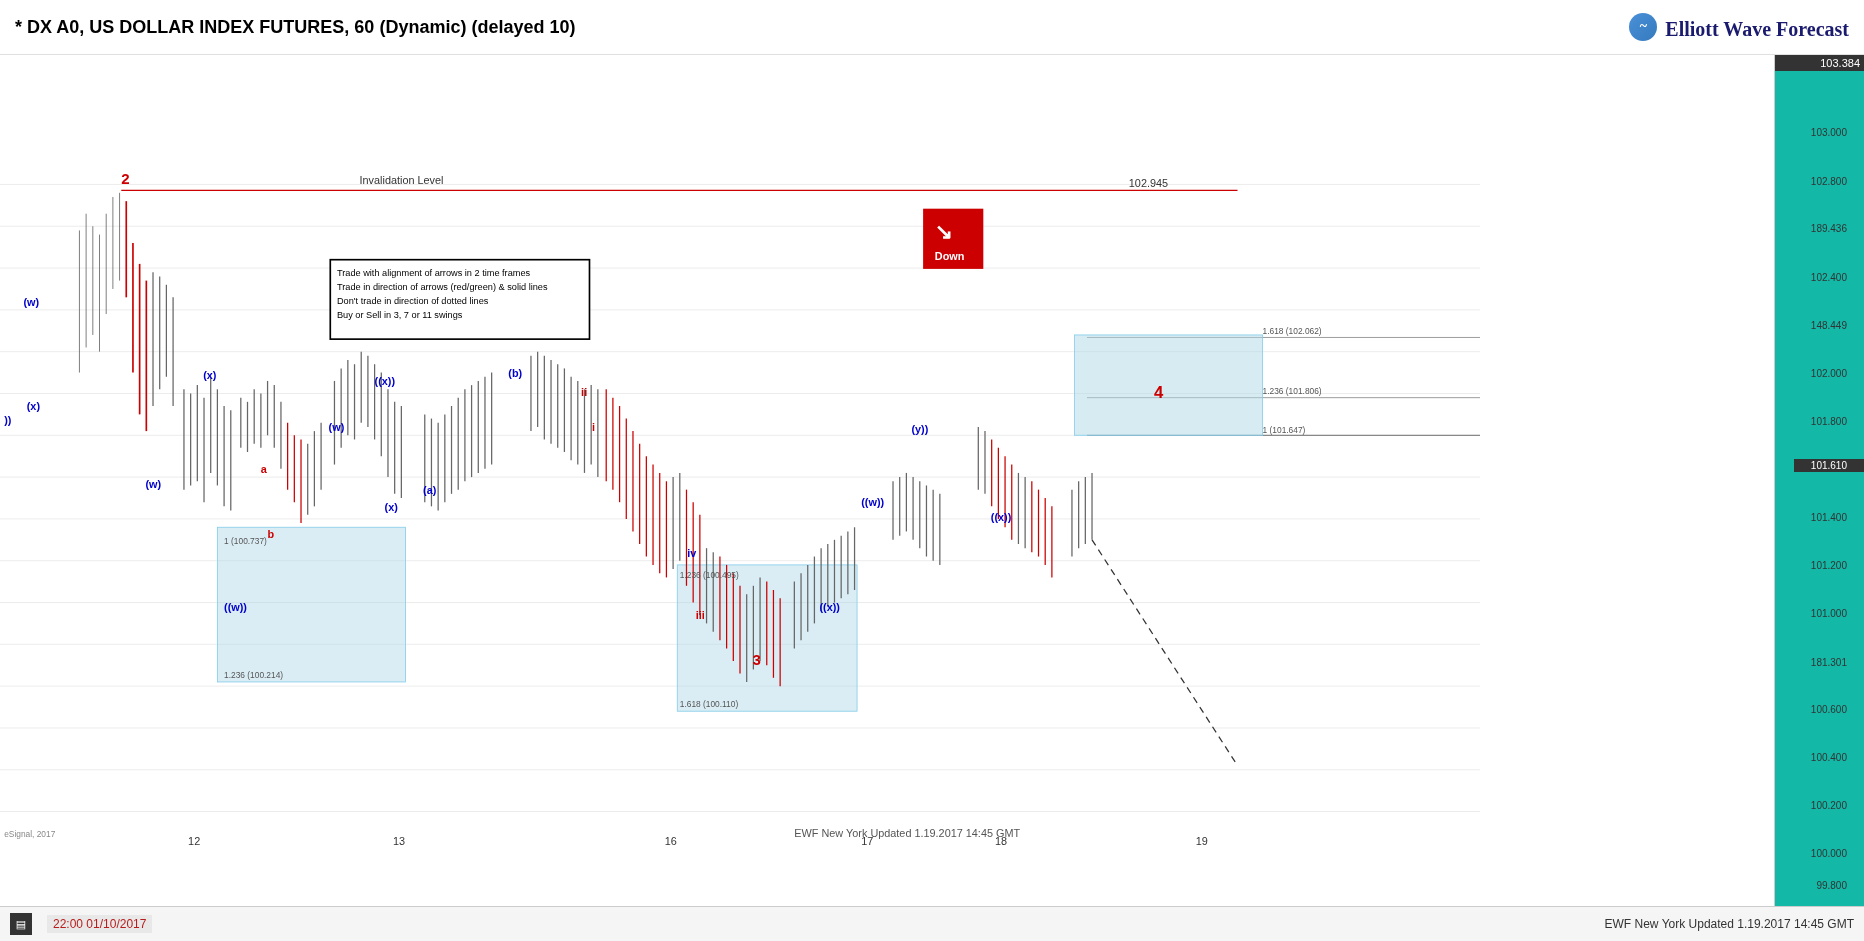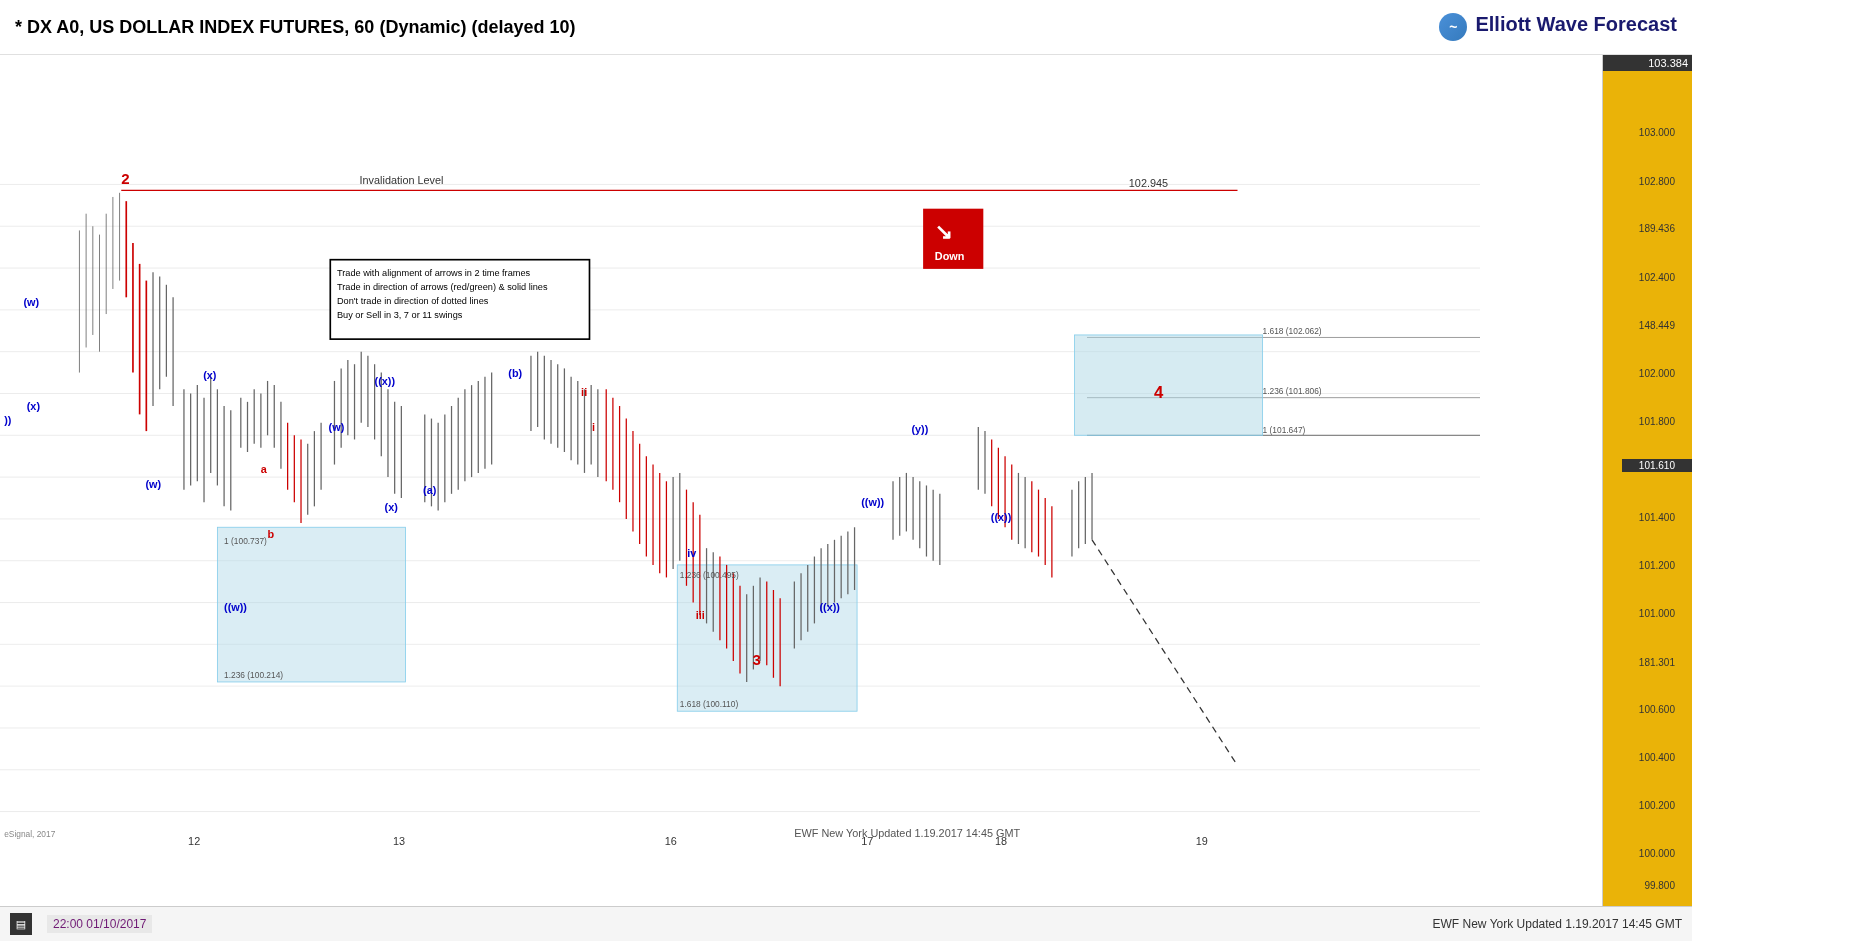--- a/index.html
+++ b/index.html
@@ -6,21 +6,21 @@
     body {
       background: #ffffff;
       font-family: Arial, sans-serif;
       width: 1864px;
       height: 941px;
       overflow: hidden;
       position: relative;
     }
 
     #chart-container {
-      width: 1692px;
+      width: 1864px;
       height: 941px;
       background: #ffffff;
       position: relative;
     }
 
     
     #header {
       position: absolute;
       top: 0;
       left: 0;
@@ -35,22 +35,23 @@
     }
 
     #chart-title {
       font-size: 18px;
       font-weight: bold;
       color: #000000;
     }
 
     #brand-logo {
       display: flex;
-      align-items: flex-start;
+      align-items: flex-end;
       gap: 8px;
+      font-family: Liberation Serif, serif;
     }
 
     #brand-logo .logo-circle {
       width: 28px;
       height: 28px;
       background: linear-gradient(135deg, #4a90d9, #357abd);
       border-radius: 50%;
       display: flex;
       align-items: center;
       justify-content: center;
@@ -69,21 +70,21 @@
       color: #1a1a6e;
     }
 
     
     #price-axis {
       position: absolute;
       top: 55px;
       right: 0;
       width: 90px;
       bottom: 35px;
-      background: #eab308;
+      background: #14b8a6;
       border-left: 1px solid #cccccc;
     }
 
     
     #bottom-bar {
       position: absolute;
       bottom: 0;
       left: 0;
       width: 100%;
       height: 35px;
@@ -408,18 +409,18 @@
     <div class="price-tick" style="top:76.3%">100.600</div>
     <div class="price-tick" style="top:81.9%">100.400</div>
     <div class="price-tick" style="top:87.6%">100.200</div>
     <div class="price-tick" style="top:93.2%">100.000</div>
     <div class="price-tick" style="top:97%">99.800</div>
   </div>
 
   <div id="bottom-bar">
     <div style="display:flex;align-items:center;gap:15px;">
       <span style="display:inline-block;width:22px;height:22px;background:#333;color:#fff;font-size:11px;text-align:center;line-height:22px;">▤</span>
-      <span style="font-size:12px;color:#701a75;background:#e8e8e8;padding:2px 6px;">22:00 01/10/2017</span>
+      <span style="font-size:12px;color:#b91c1c;background:#e8e8e8;padding:2px 6px;">22:00 01/10/2017</span>
     </div>
     <span style="font-size:12px;color:#333;">EWF New York Updated 1.19.2017 14:45 GMT</span>
   </div>
 
 </div>
 
 </body></html>

